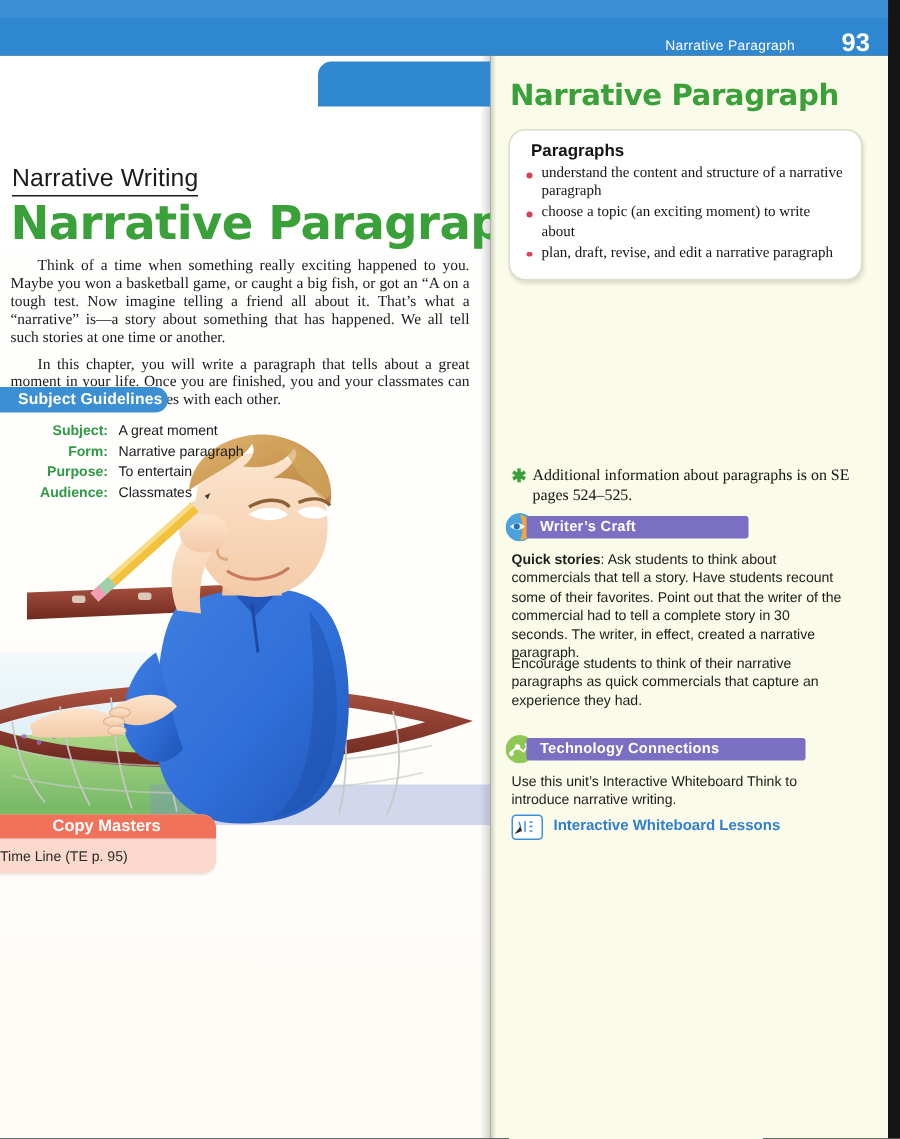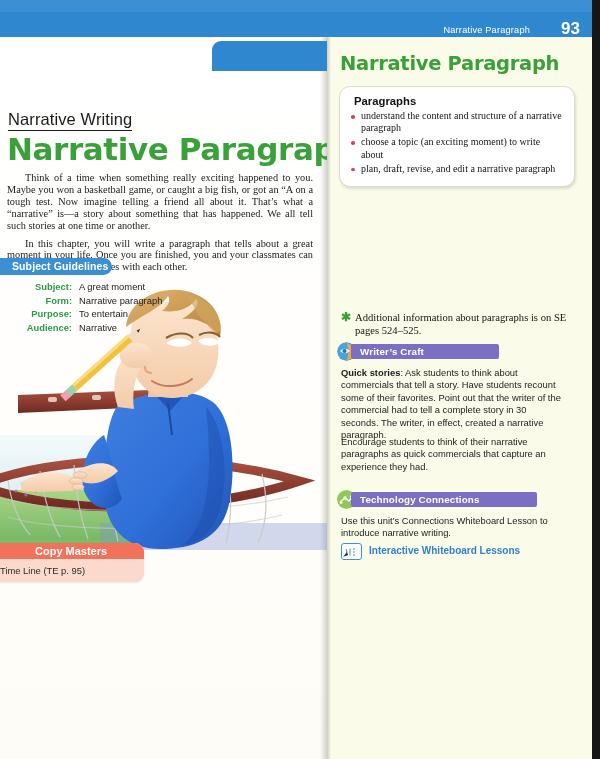--- a/index.html
+++ b/index.html
@@ -498,21 +498,21 @@
     <div class="wg-row">
       <span class="wg-key">Form:</span>
       <span class="wg-val">Narrative paragraph</span>
     </div>
     <div class="wg-row">
       <span class="wg-key">Purpose:</span>
       <span class="wg-val">To entertain</span>
     </div>
     <div class="wg-row">
       <span class="wg-key">Audience:</span>
-      <span class="wg-val">Narrative</span>
+      <span class="wg-val">Classmates</span>
     </div>
   </div>
 
   <div class="cm-box"></div>
   <div class="cm-head"></div>
   <div class="cm-head-label">Copy Masters</div>
   <div class="cm-item">Time Line (TE p. 95)</div>
 
   <div class="right-panel">
 
@@ -555,21 +555,21 @@
         <g stroke="#ffffff" stroke-width="1.3" fill="none">
           <path d="M3 12 L8 8 L12 11 L16 6"></path>
         </g>
         <circle cx="8" cy="8" r="1.8" fill="#ffffff"></circle>
         <circle cx="14.5" cy="6.5" r="1.5" fill="#ffffff"></circle>
         <circle cx="4" cy="12.5" r="1.5" fill="#ffffff"></circle>
       </svg>
     </div>
     <div class="sec-banner" style="left:24px; top:455px; width:186px;"></div>
     <div class="sec-banner-label" style="left:33px; top:457px;">Technology Connections</div>
-    <div class="sec-body" style="left:14px; top:478px;">Use this unit’s Connections Whiteboard Lesson to introduce narrative writing.</div>
+    <div class="sec-body" style="left:14px; top:478px;">Use this unit’s Interactive Whiteboard Think to introduce narrative writing.</div>
 
     <div class="wb-icon" style="left:14px; top:506px;">
       <svg width="16" height="12" viewBox="0 0 16 12" xmlns="http://www.w3.org/2000/svg">
         <g stroke="#3f8fd8" stroke-width="1" fill="none">
           <path d="M4 3 L5 6 L4 9"></path>
           <path d="M8 2.5 L8 9.5"></path>
           <path d="M11 3 L13 3 M11 6 L13 6 M11 9 L13 9"></path>
         </g>
         <path d="M1 11 L5 6 L6 9 Z" fill="#2b2b2b"></path>
       </svg>

